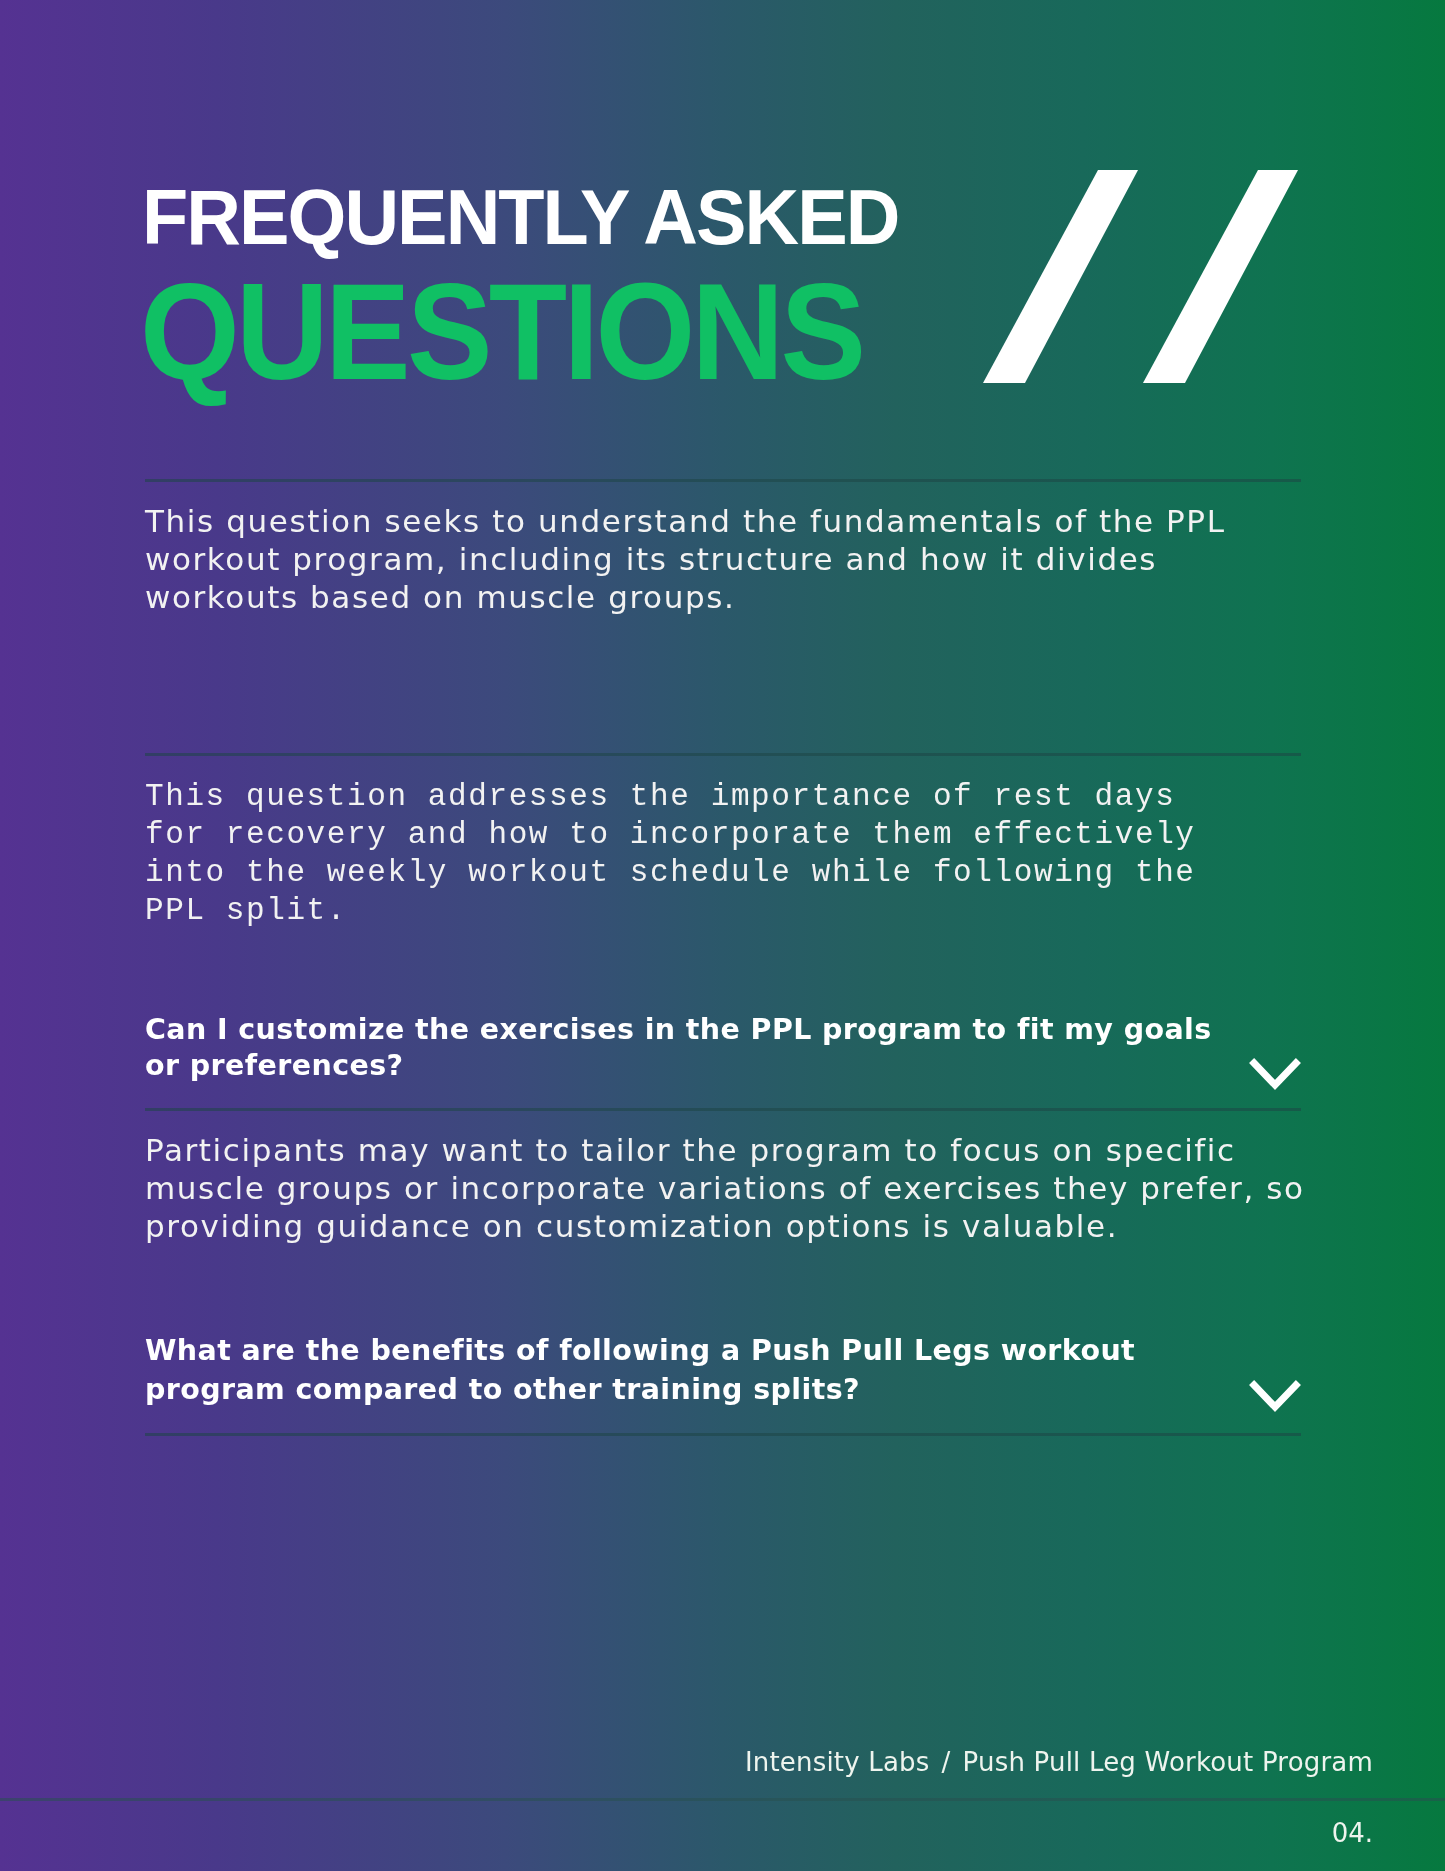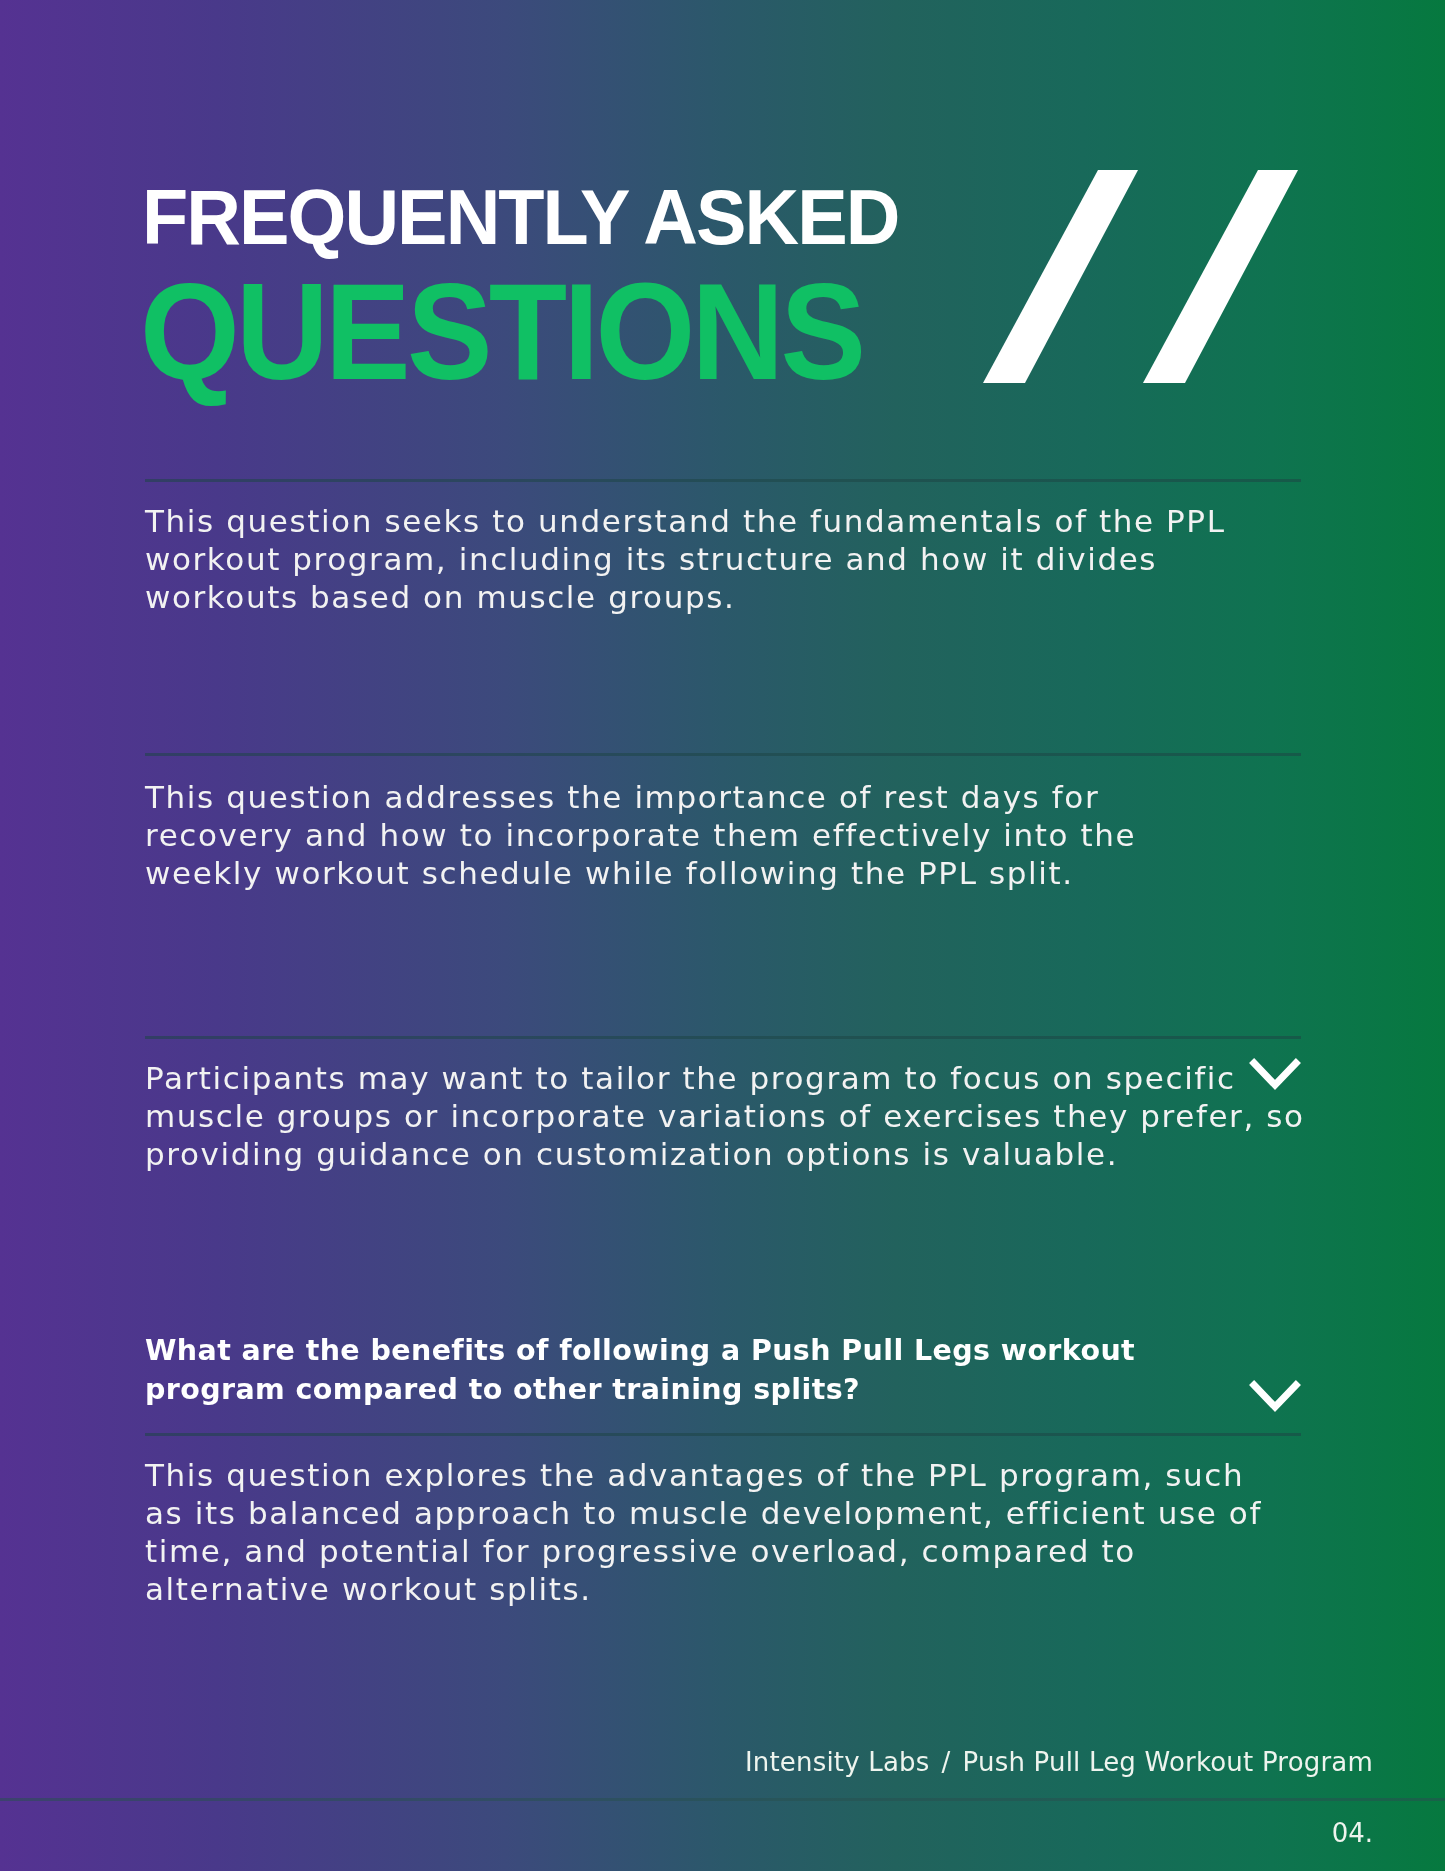--- a/index.html
+++ b/index.html
@@ -125,42 +125,42 @@
     <polygon points="298,10 338,10 225,223 183,223" fill="#ffffff"></polygon>
   </svg>
 
   <div class="faq" style="top: 458px;">
     <div class="divider" style="margin-top: 21px;"></div>
     <div class="answer" style="margin-top: 20px; width: 1120px;">This question seeks to understand the fundamentals of the PPL workout program, including its structure and how it divides workouts based on muscle groups.</div>
   </div>
 
   <div class="faq" style="top: 736px;">
     <div class="divider" style="margin-top: 17px;"></div>
-    <div class="answer" style="width: 1110px;">This question addresses the importance of rest days for recovery and how to incorporate them effectively into the weekly workout schedule while following the PPL split.</div>
+    <div class="answer" style="width: 1110px; font-family: Liberation Mono, monospace;">This question addresses the importance of rest days for recovery and how to incorporate them effectively into the weekly workout schedule while following the PPL split.</div>
   </div>
 
   <div class="faq" style="top: 1012px;">
     <div class="question">
+      <span>Can I customize the exercises in the PPL program to fit my goals or preferences?</span>
       <svg class="chevron" viewBox="0 0 52 34" style="top: 46px;">
         <polyline points="5,5 26,27 47,5" fill="none" stroke="#ffffff" stroke-width="7" stroke-linecap="square"></polyline>
       </svg>
     </div>
     <div class="divider" style="margin-top: 24px;"></div>
     <div class="answer" style="margin-top: 20px; width: 1160px;">Participants may want to tailor the program to focus on specific muscle groups or incorporate variations of exercises they prefer, so providing guidance on customization options is valuable.</div>
   </div>
 
   <div class="faq" style="top: 1331px;">
     <div class="question" style="line-height: 39px;">
       <span>What are the benefits of following a Push Pull Legs workout program compared to other training splits?</span>
       <svg class="chevron" viewBox="0 0 52 34" style="top: 49px;">
         <polyline points="5,5 26,27 47,5" fill="none" stroke="#ffffff" stroke-width="7" stroke-linecap="square"></polyline>
       </svg>
     </div>
     <div class="divider" style="margin-top: 24px;"></div>
-    <div class="answer" style="margin-top: 20px; width: 1120px;">This question explores the advantages of the PPL program, such as its balanced approach to muscle development, efficient use of time, and potential for progressive overload, compared to alternative workout splits.</div>
   </div>
 
   <div class="footer-text">
     <span>Intensity Labs</span><span class="sep">/</span><span>Push Pull Leg Workout Program</span>
   </div>
   <div class="footer-line"></div>
   <div class="page-num">04.</div>
 
 </div>
 

